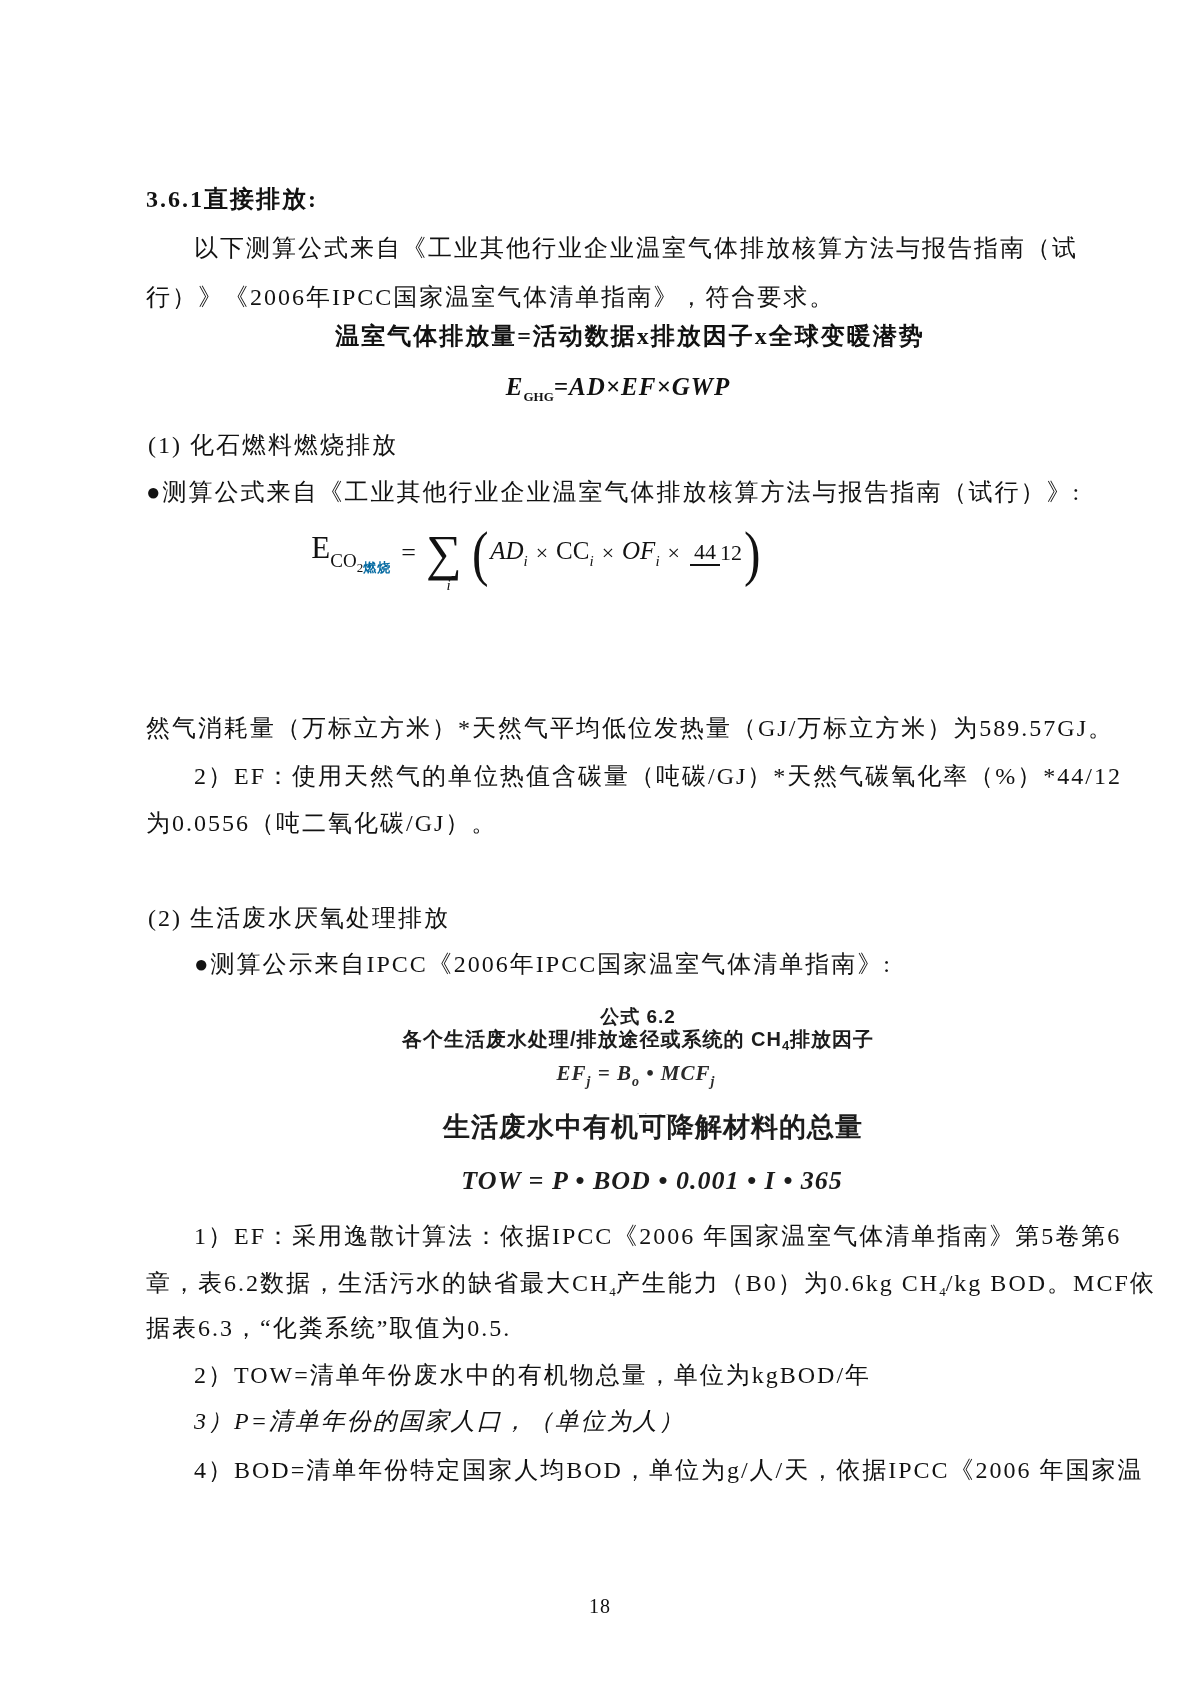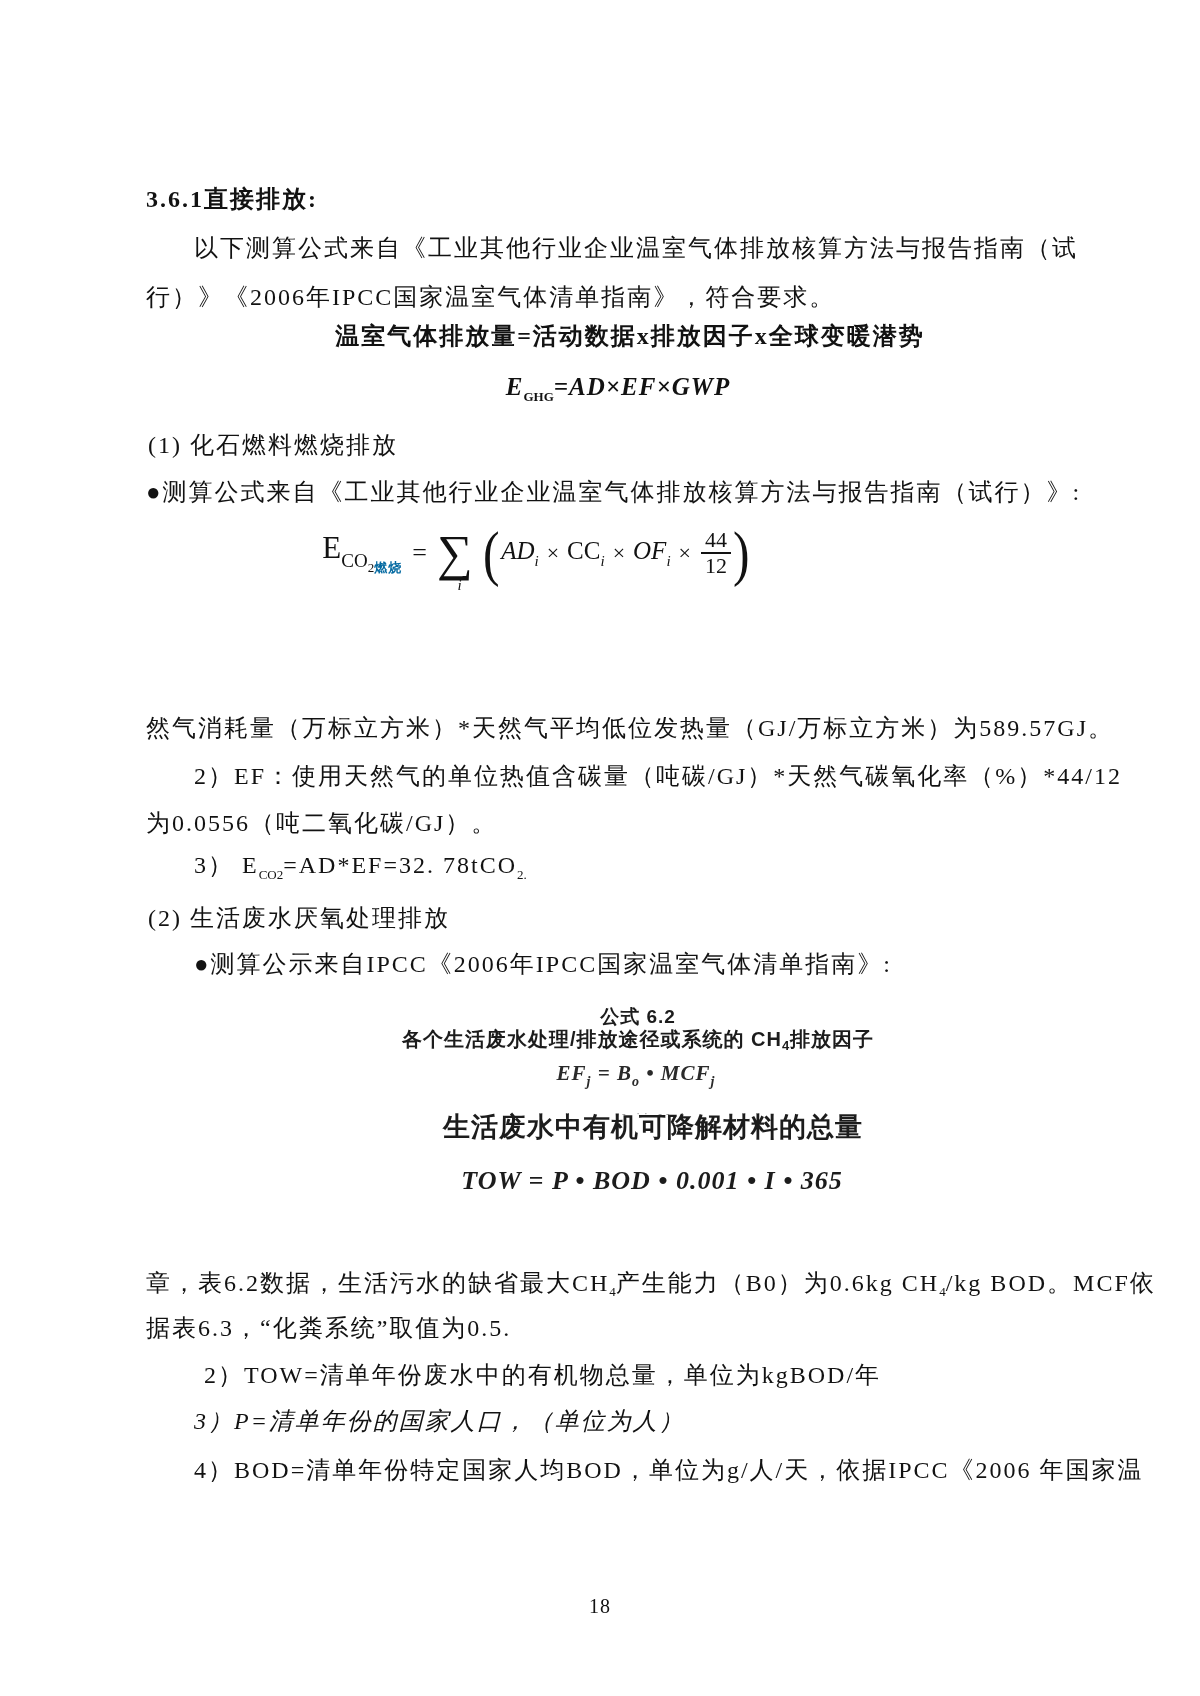--- a/index.html
+++ b/index.html
@@ -42,21 +42,21 @@
   .f-sub3{font-size:13px;vertical-align:-14px;font-weight:bold;color:#0369a1;letter-spacing:1px;}
   .f-eq{font-size:26px;margin:0 10px;}
   .f-sum{display:inline-block;position:relative;margin-right:8px;}
   .f-sigma{font-size:50px;line-height:58px;}
   .f-sum-i{position:absolute;left:58%;bottom:-12px;font-size:15px;font-style:italic;}
   .f-paren{font-size:62px;font-weight:400;line-height:60px;transform:scaleX(.8);}
   .f-term{font-size:25px;}
   .f-it{font-style:italic;}
   .f-term sub{font-size:15px;font-style:italic;vertical-align:-7px;}
   .f-times{font-size:22px;margin:0 8px;}
-  .f-frac{display:inline-flex;flex-direction:column;align-items:center;margin-left:2px;}
+  .f-frac{display:inline-flex;flex-direction:row;align-items:center;margin-left:2px;}
   .f-num{font-size:22px;line-height:24px;border-bottom:2px solid #121212;padding:0 4px;}
   .f-den{font-size:22px;line-height:24px;}
   
   .img-block{font-family:"Liberation Sans","DejaVu Sans",sans-serif;font-weight:bold;color:#1c1c1c;letter-spacing:1px;filter:blur(.3px);}
   .fx-title{font-size:19px;transform:translateX(38px);}
   .fx-sub{font-size:20px;transform:translateX(38px);}
   .fx-sub .s4{font-size:13px;vertical-align:-4px;}
   .fx-ef{font-family:"Liberation Serif","DejaVu Serif",serif;font-style:italic;font-weight:600;font-size:21px;transform:translateX(36px);filter:blur(.3px);color:#2a2a2a;letter-spacing:1px;}
   .fx-ef sub{font-size:14px;font-style:italic;vertical-align:-6px;}
   .marks{font-size:11px;color:#8a8a8a;letter-spacing:4px;transform:translateX(55px);filter:blur(.4px);}
@@ -98,35 +98,35 @@
     <span class="f-frac">
         <span class="f-num">44</span>
         <span class="f-den">12</span>
       </span>
     <span class="f-paren">)</span>
   </div>
 
   <div class="line" style="top:713px;left:146px;">然气消耗量（万标立方米）*天然气平均低位发热量（GJ/万标立方米）为589.57GJ。</div>
   <div class="line" style="top:761px;left:194px;">2）EF：使用天然气的单位热值含碳量（吨碳/GJ）*天然气碳氧化率（%）*44/12</div>
   <div class="line" style="top:808px;left:146px;">为0.0556（吨二氧化碳/GJ）。</div>
-  <div class="line" style="top:850px;left:194px;"><span>3）  E</span><span class="eco2-sub">CO2</span><span>=AD*EF=32. 78tCO</span><span class="eco2-sub">2.</span></div>
 
   <div class="line" style="top:903px;left:148px;">(2) 生活废水厌氧处理排放</div>
   <div class="line" style="top:949px;left:194px;">●测算公示来自IPCC《2006年IPCC国家温室气体清单指南》:</div>
 
   <div class="line centered img-block fx-title" style="top:1002px;">公式 6.2</div>
   <div class="line centered img-block fx-sub" style="top:1024px;"><span>各个生活废水处理/排放途径或系统的 CH</span><span class="s4">4</span><span>排放因子</span></div>
   <div class="line centered fx-ef" style="top:1058px;"><span>EF</span><sub>j</sub><span> = </span><span>B</span><sub>o</sub><span> • </span><span>MCF</span><sub>j</sub></div>
 
   <div class="line centered marks" style="top:1098px;">- ·· -- ·</div>
 
   <div class="line centered img-block tow-title" style="top:1112px;">生活废水中有机可降解材料的总量</div>
   <div class="line centered tow-f" style="top:1166px;">TOW = P • BOD • 0.001 • I • 365</div>
 
+  <div class="line" style="top:1221px;left:194px;">1）EF：采用逸散计算法：依据IPCC《2006 年国家温室气体清单指南》第5卷第6</div>
   <div class="line" style="top:1268px;left:146px;"><span>章，表6.2数据，生活污水的缺省最大CH</span><span class="b-sub">4</span><span>产生能力（B0）为0.6kg CH</span><span class="b-sub">4</span><span>/kg BOD。MCF依</span></div>
   <div class="line" style="top:1313px;left:146px;">据表6.3，“化粪系统”取值为0.5.</div>
-  <div class="line" style="top:1360px;left:204px;">2）TOW=清单年份废水中的有机物总量，单位为kgBOD/年</div>
+  <div class="line" style="top:1360px;left:194px;">2）TOW=清单年份废水中的有机物总量，单位为kgBOD/年</div>
   <div class="line" style="top:1406px;left:194px;font-style:italic;">3）P=清单年份的国家人口，（单位为人）</div>
   <div class="line" style="top:1455px;left:194px;">4）BOD=清单年份特定国家人均BOD，单位为g/人/天，依据IPCC《2006 年国家温</div>
 
   <div class="line centered pagenum" style="top:1591px;">18</div>
 
 </div>
 
 </body></html>

